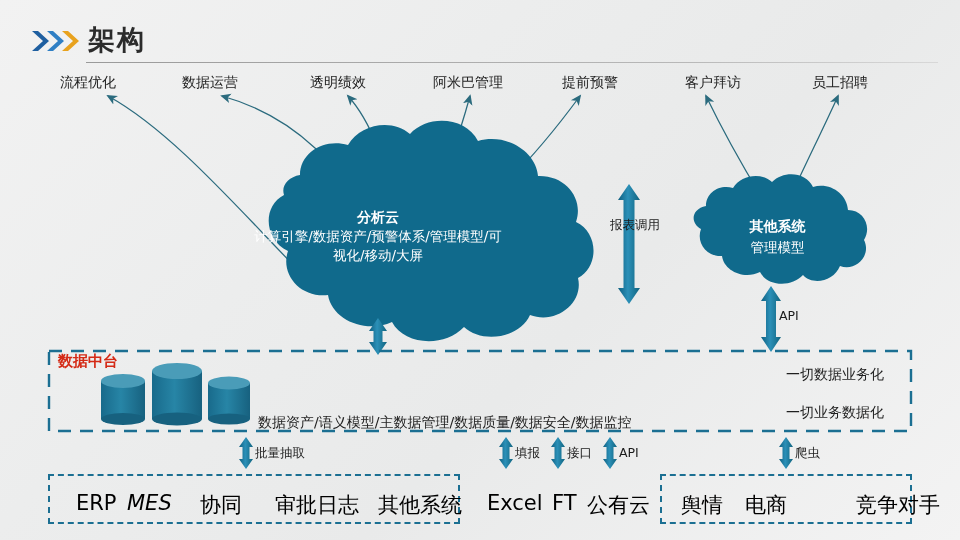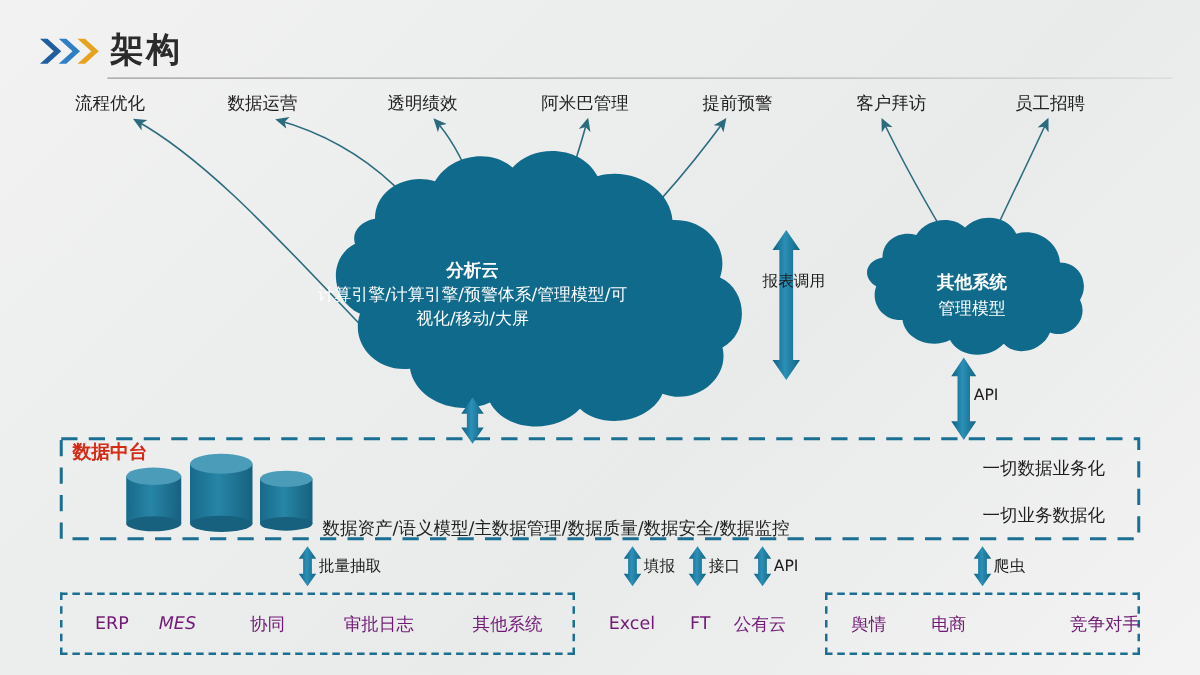--- a/index.html
+++ b/index.html
@@ -42,21 +42,21 @@
   .cloud-text{position:absolute;text-align:center;color:#ffffff;
     font-family:"DejaVu Sans","Liberation Sans",sans-serif;}
   .cloud-title{font-size:14px;font-weight:bold;line-height:19px;}
   .cloud-sub{font-size:13.5px;line-height:19px;}
   .cloud2-title{font-size:14px;font-weight:bold;line-height:21px;}
   .cloud2-sub{font-size:13.5px;line-height:21px;}
 
   
   .src-box{position:absolute;box-sizing:border-box;
     border:2px dashed #1b6f92;display:flex;align-items:center;}
-  .src-item{position:absolute;font-size:14px;color:#701a75;white-space:nowrap;
+  .src-item{position:absolute;font-size:21px;color:#000000;white-space:nowrap;
     font-family:"DejaVu Sans","Liberation Sans",sans-serif;}
 </style>
 </head>
 <body>
 
 <div id="stage">
 
   <div class="header-logo">
     <svg viewBox="0 0 52 30" width="52" height="30">
       <path d="M2,5 L13,15 L2,25 L8,25 L19,15 L8,5 Z" fill="#1f5fa0"></path>
@@ -172,21 +172,21 @@
 
   <div class="txt outcome-label" style="left:60px;top:74px;">流程优化</div>
   <div class="txt outcome-label" style="left:182px;top:74px;">数据运营</div>
   <div class="txt outcome-label" style="left:310px;top:74px;">透明绩效</div>
   <div class="txt outcome-label" style="left:433px;top:74px;">阿米巴管理</div>
   <div class="txt outcome-label" style="left:562px;top:74px;">提前预警</div>
   <div class="txt outcome-label" style="left:685px;top:74px;">客户拜访</div>
   <div class="txt outcome-label" style="left:812px;top:74px;">员工招聘</div>
 
   <div class="cloud-text cloud-title" style="left:283px;top:208px;width:190px;">分析云</div>
-  <div class="cloud-text cloud-sub" style="left:252px;top:227px;width:252px;">计算引擎/计算引擎/预警体系/管理模型/可视化/移动/大屏</div>
+  <div class="cloud-text cloud-sub" style="left:252px;top:227px;width:252px;">计算引擎/数据资产/预警体系/管理模型/可视化/移动/大屏</div>
 
   <div class="cloud-text cloud2-title" style="left:710px;top:216px;width:135px;">其他系统</div>
   <div class="cloud-text cloud2-sub" style="left:710px;top:237px;width:135px;">管理模型</div>
 
   <div class="txt flow-label" style="left:610px;top:217px;">报表调用</div>
   <div class="txt flow-label" style="left:779px;top:308px;">API</div>
 
   <div class="midtai-label">数据中台</div>
   <div class="txt band-desc" style="left:258px;top:390px;margin-top:24px;">数据资产/语义模型/主数据管理/数据质量/数据安全/数据监控</div>
   <div class="txt band-side-label" style="left:786px;top:366px;">一切数据业务化</div>

